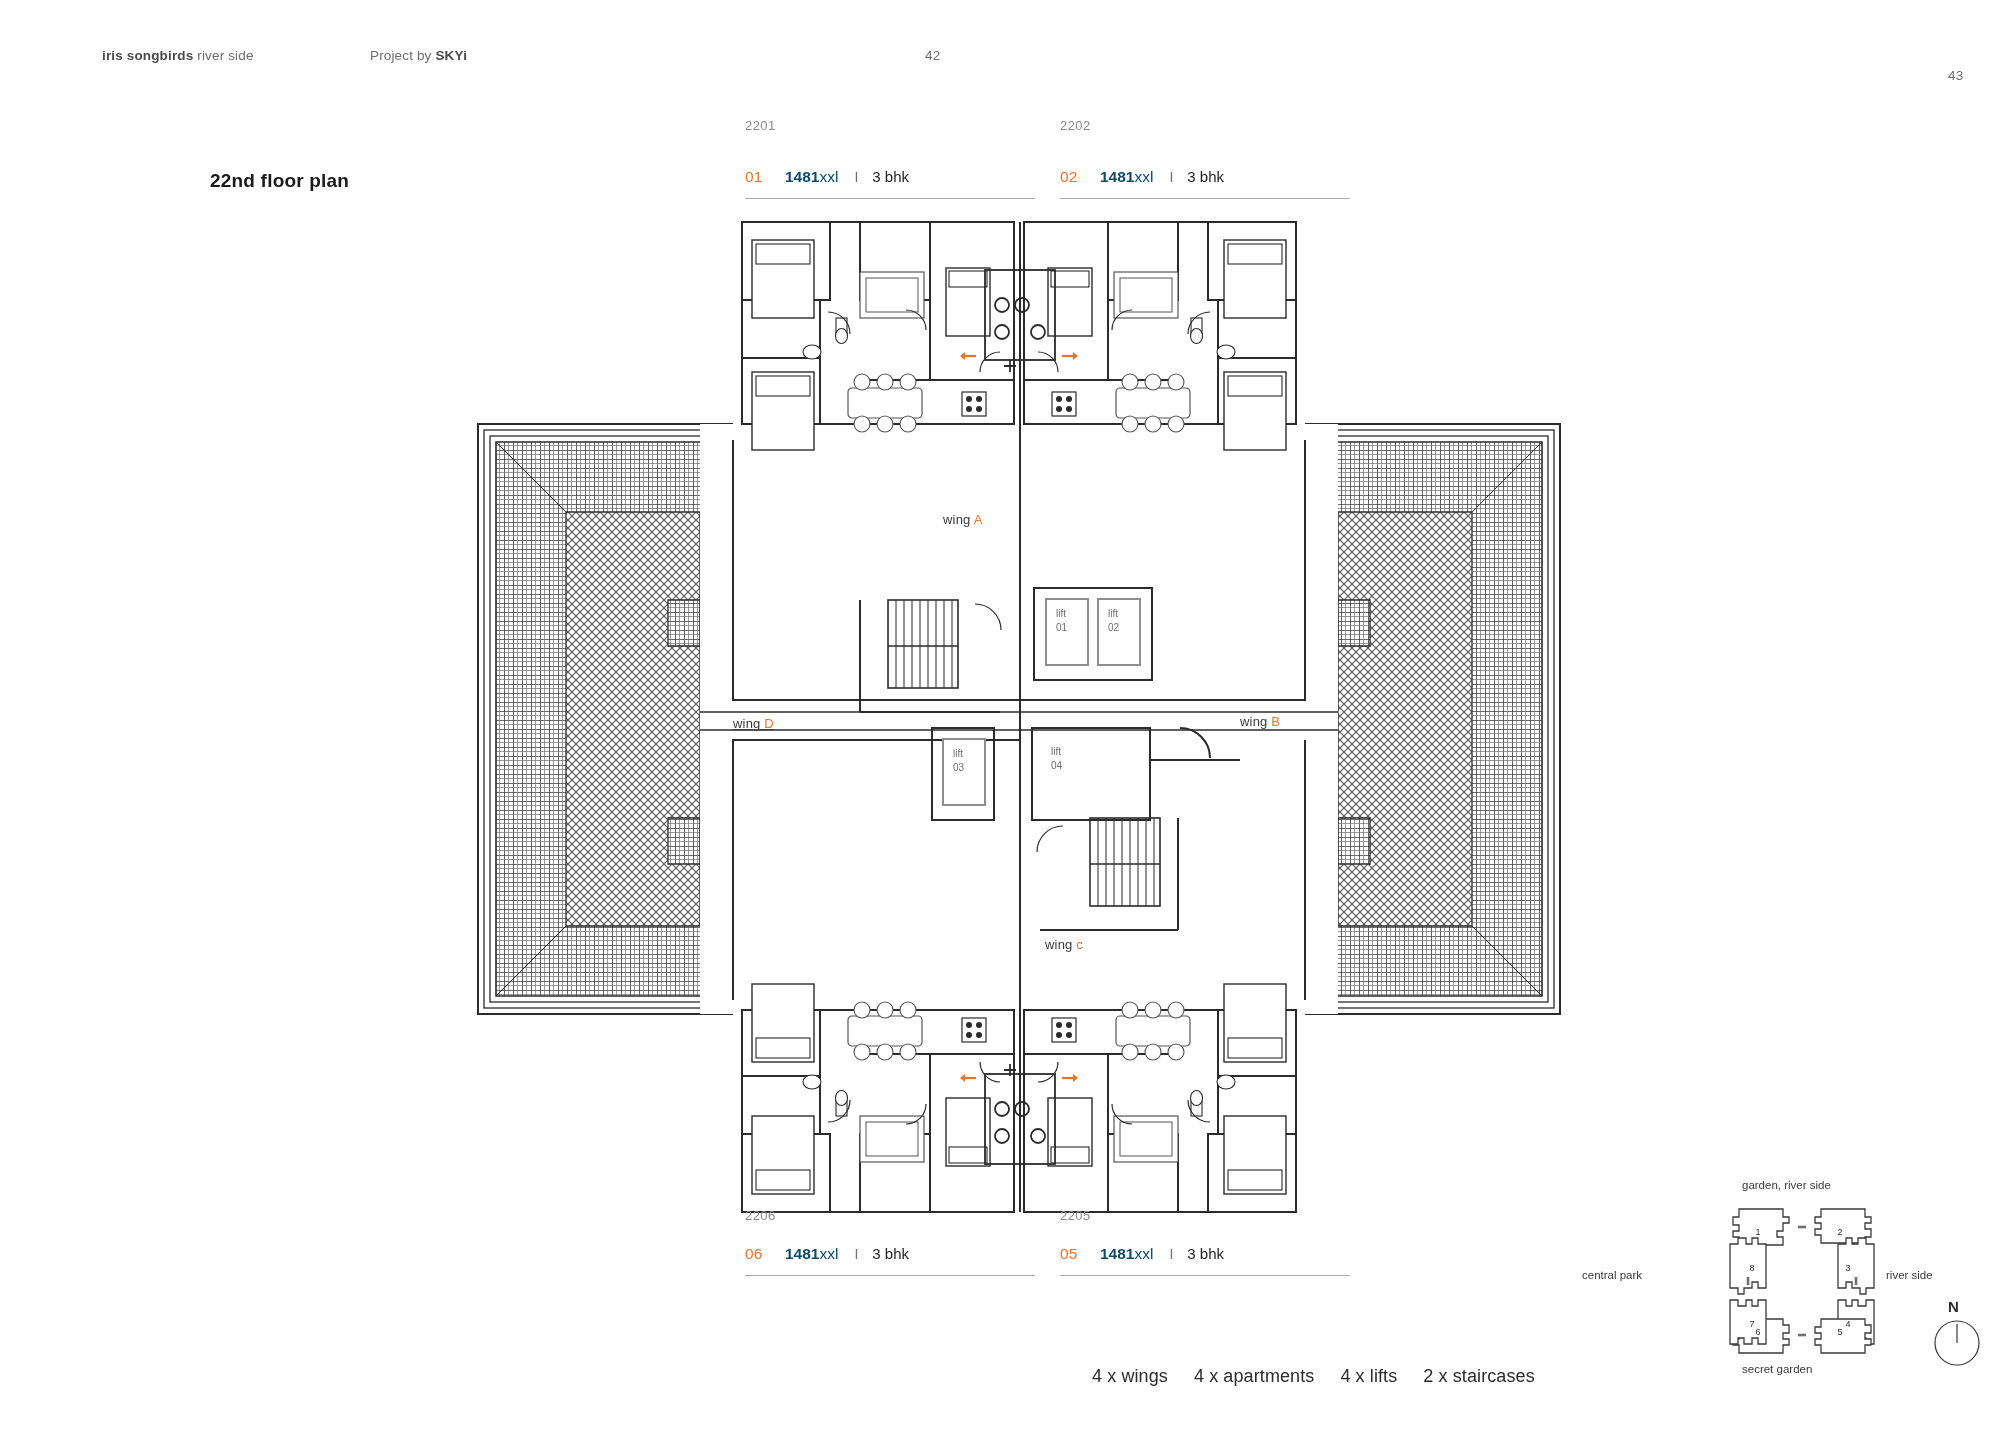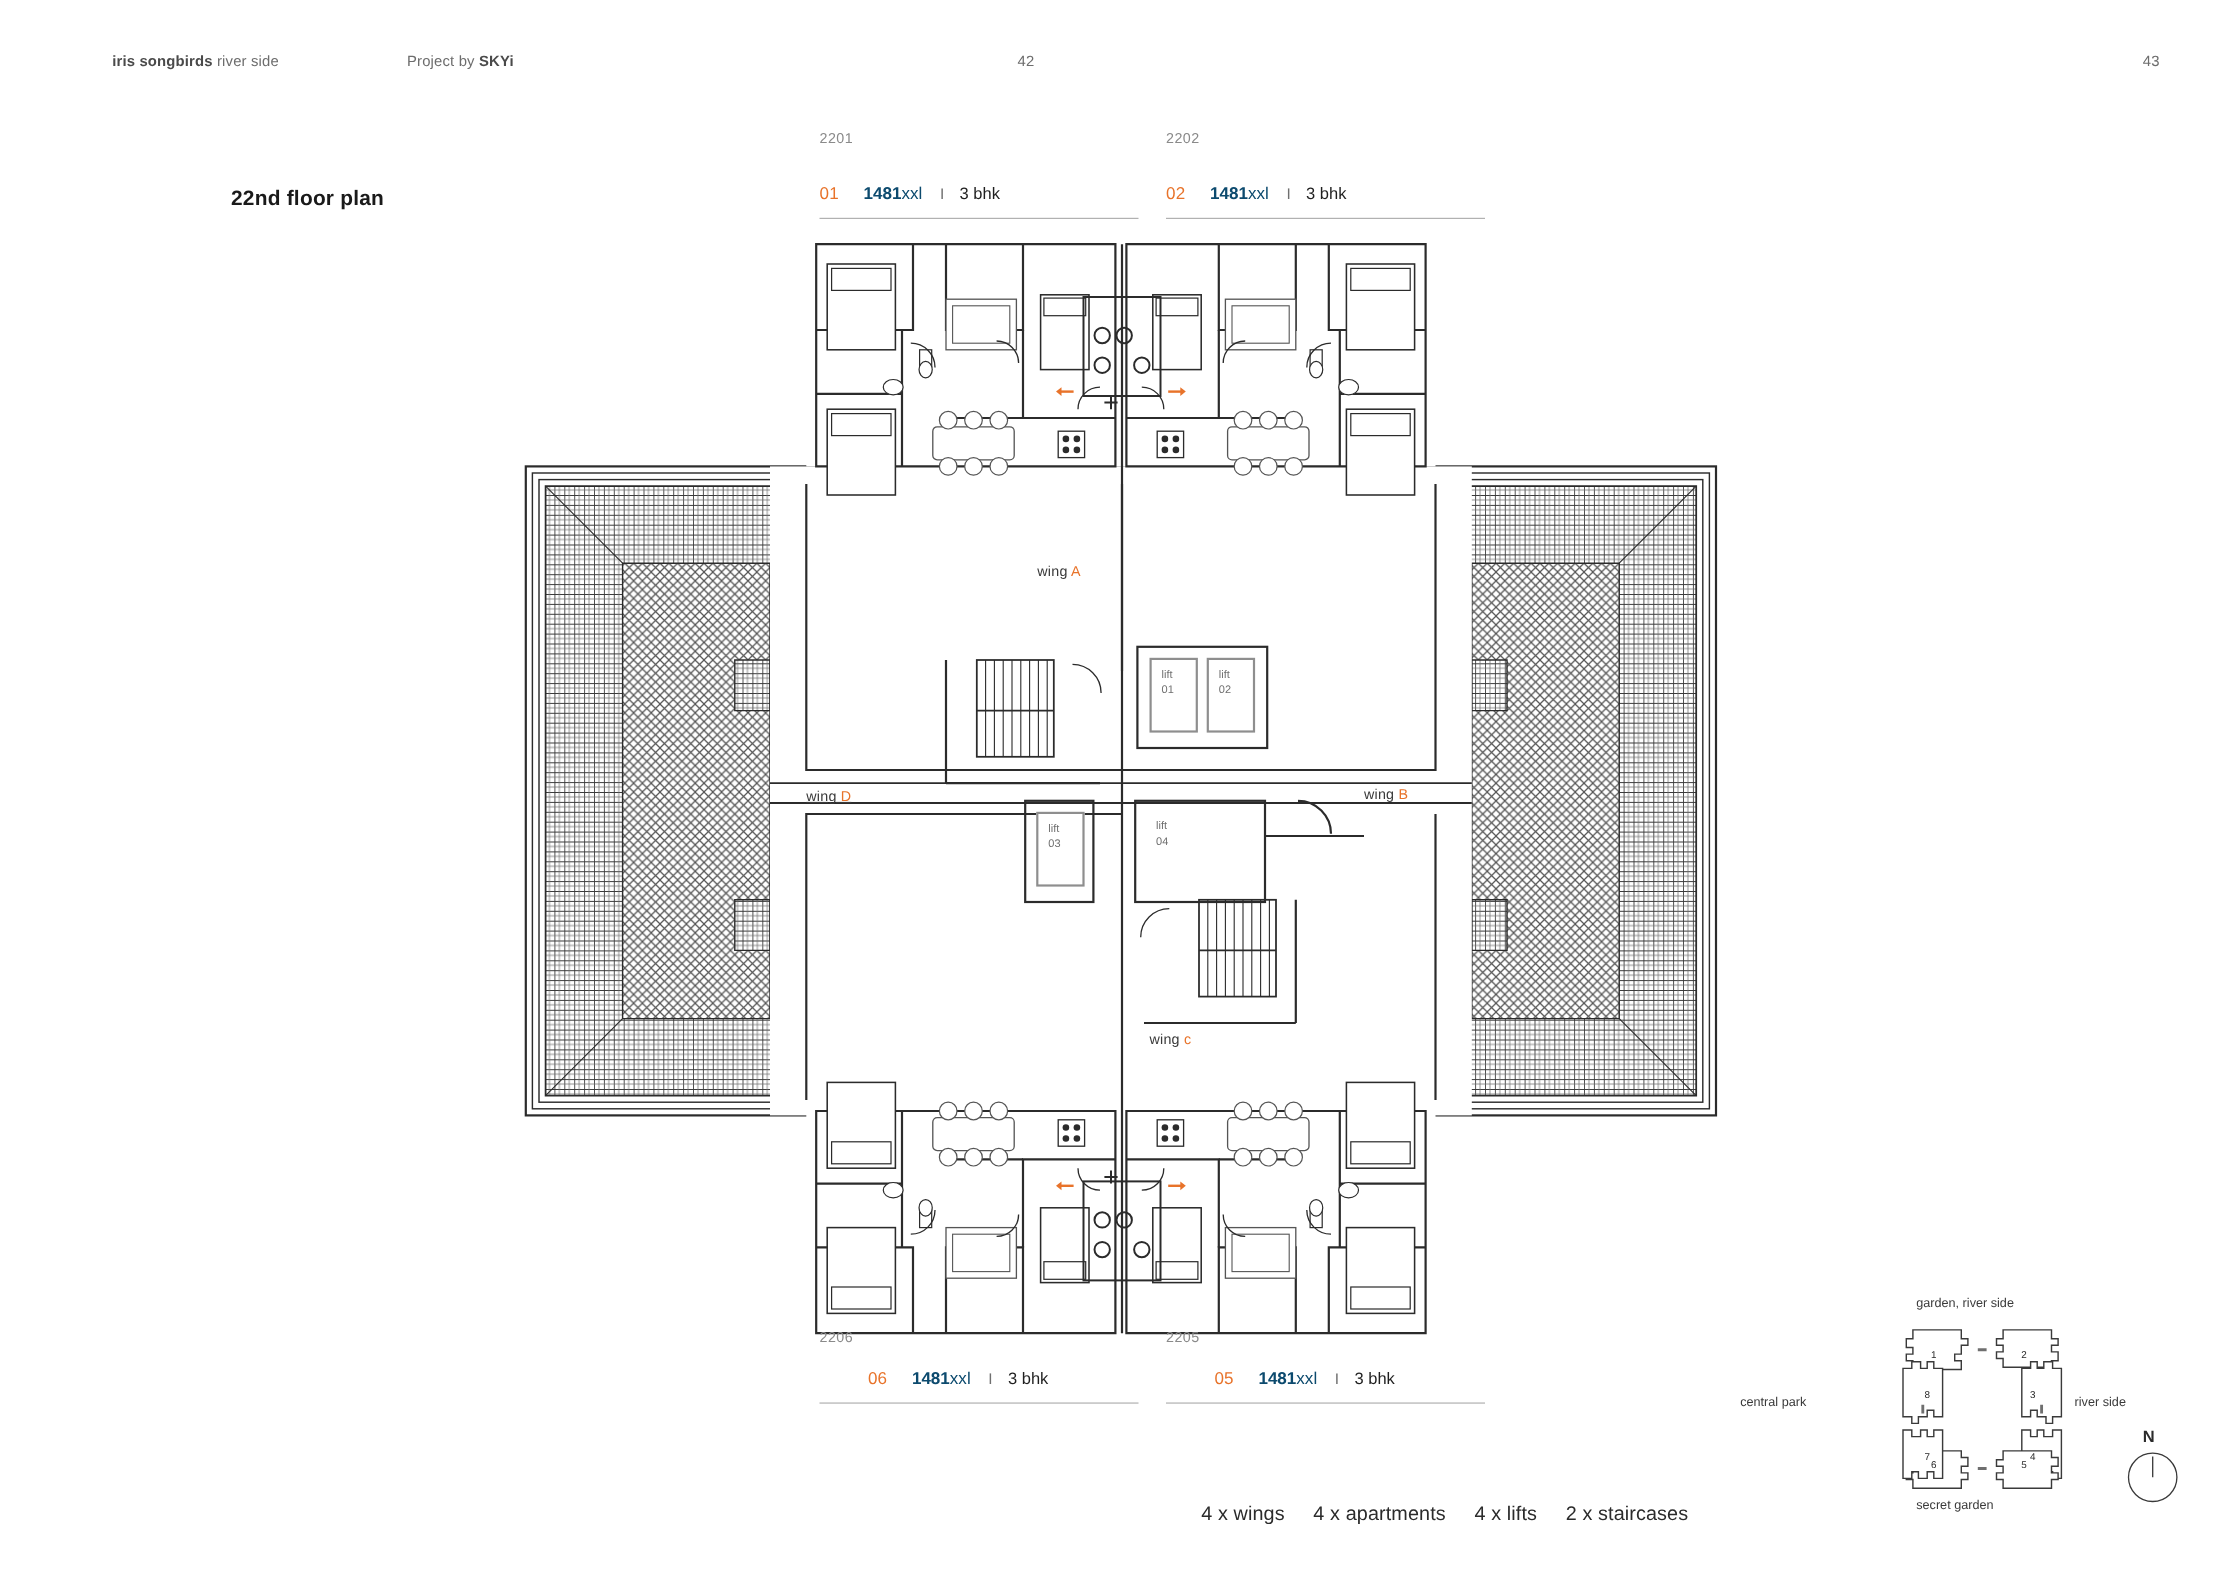--- a/index.html
+++ b/index.html
@@ -12,36 +12,36 @@
     overflow:hidden;
   }
   .pg{position:absolute;inset:0;}
 
   
   .hdr{position:absolute;top:48px;font-size:13.5px;color:#6d6d6d;letter-spacing:.15px;white-space:nowrap;}
   .hdr b{color:#4a4a4a;font-weight:700;}
   #hdr-brand{left:70px;margin-left:32px;}
   #hdr-proj{left:370px;}
   #hdr-pl{left:925px;}
-  #hdr-pr{left:1948px;}
+  #hdr-pr{left:1948px;margin-top:20px;}
 
   
   #plan-title{position:absolute;left:210px;top:170px;font-size:19px;font-weight:700;color:#1a1a1a;letter-spacing:.2px;}
 
   
   .unit{position:absolute;width:290px;}
   .unit .flat{font-size:13px;color:#8a8a8a;letter-spacing:.4px;}
   .unit .row{display:flex;align-items:baseline;gap:0;padding-top:35px;}
   .unit .idx{color:#e8732a;font-size:15.5px;width:40px;letter-spacing:.2px;}
   .unit .area{font-size:15.5px;color:#0c4a6e;}
   .unit .area b{font-weight:700;}
   .unit .sep{color:#6f6f6f;font-size:14px;padding:0 14px 0 16px;}
   .unit .bhk{font-size:15px;color:#1f1f1f;}
   .unit .rule{height:1px;background:#a9a9a9;margin-top:12px;}
-  .unit.btm .row{padding-top:0;margin-left:44px;}
+  .unit.btm .row{padding-top:0;}
 
   #unit-01{left:745px;top:118px;}
   #unit-02{left:1060px;top:118px;}
   #unit-06{left:745px;top:1245px;}
   #unit-05{left:1060px;top:1245px;}
   .unit.btm .flat{position:absolute;top:-37px;left:0;}
 
   
   .wing{position:absolute;font-size:13px;color:#3a3a3a;letter-spacing:.2px;white-space:nowrap;}
   .wing i{font-style:normal;color:#e8732a;}

